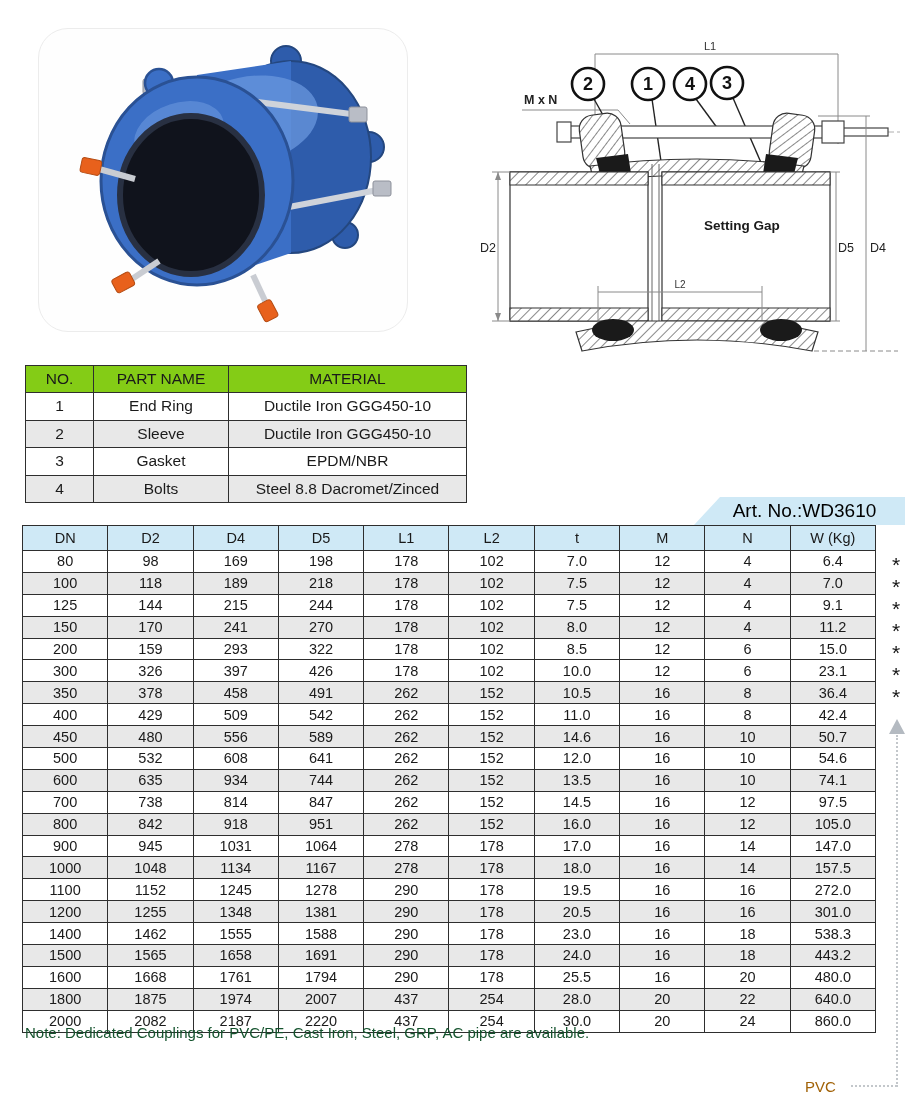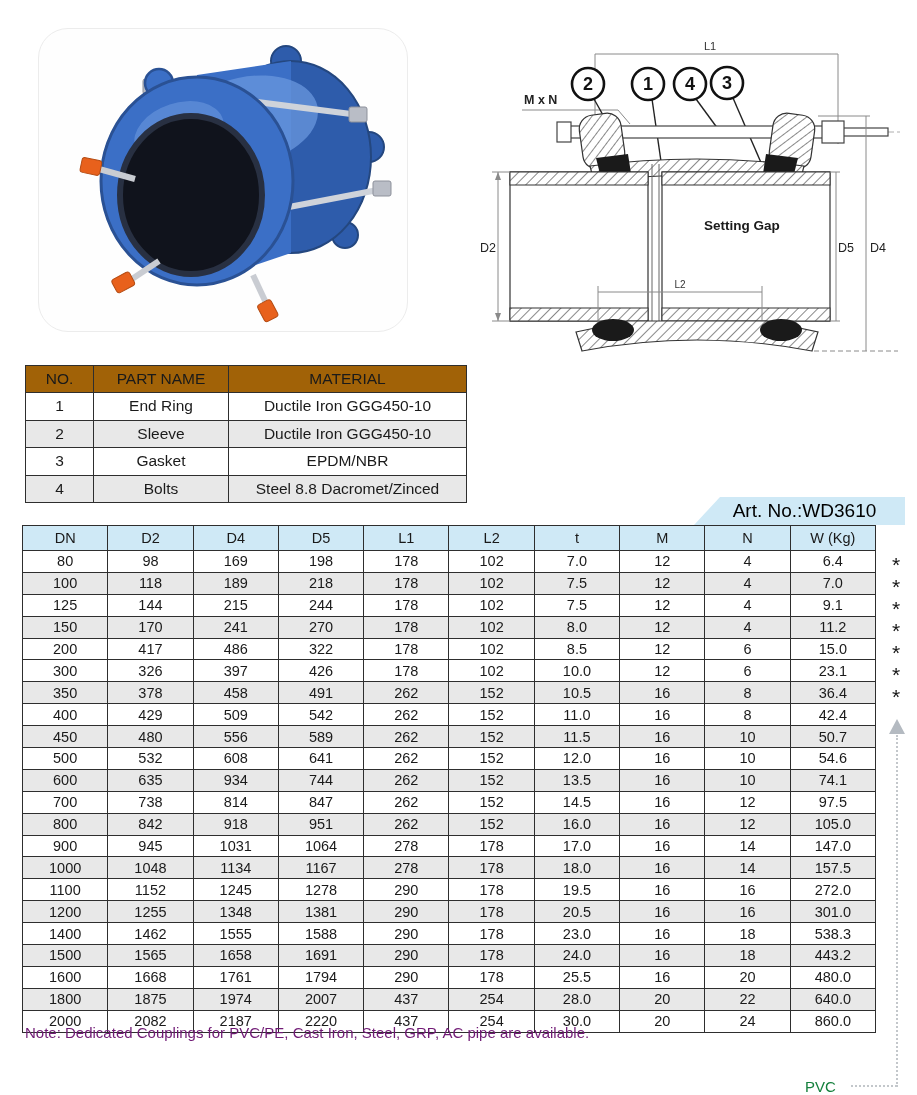--- a/index.html
+++ b/index.html
@@ -13,21 +13,21 @@
     background:#fefefe;border:1px solid #ececec;border-radius:30px;overflow:hidden;
   }
   
   .drawing{position:absolute;left:478px;top:8px;width:434px;height:338px;}
   .drawing text{font-family:"Liberation Sans", sans-serif;}
 
   
   table{border-collapse:collapse;table-layout:fixed;}
   .parts-table{position:absolute;left:25px;top:349px;width:441px;font-size:15.5px;}
   .parts-table th,.parts-table td{border:1.5px solid #2e2e2e;text-align:center;padding:0;}
-  .parts-table th{height:26px;background:#a16207;font-weight:400;}
+  .parts-table th{height:26px;background:#84cc16;font-weight:400;}
   .parts-table td{height:26.5px;background:#fff;}
   .parts-table tr.alt td{background:#e8e8e8;}
   .parts-col-no{width:68px;}
   .parts-col-name{width:135px;}
   .parts-col-mat{width:238px;}
 
   
   .art-banner{
     position:absolute;left:694px;top:481px;width:211px;height:28px;background:#cfe9f6;
     -webkit-clip-path:polygon(26px 0,100% 0,100% 100%,0 100%);
@@ -45,22 +45,22 @@
 
   
   .star{position:absolute;left:889px;width:14px;font-size:21px;line-height:14px;color:#161616;text-align:center;}
 
   
   .pvc-dotted-v{position:absolute;left:896px;top:719px;height:352px;width:0;border-left:2px dotted #c3c7cb;}
   .pvc-dotted-h{position:absolute;left:851px;top:1069px;width:46px;height:0;border-top:2px dotted #c3c7cb;}
   .pvc-arrowhead{position:absolute;left:889px;top:703px;width:0;height:0;
     border-left:8px solid transparent;border-right:8px solid transparent;border-bottom:15px solid #b4bac1;}
 
-  .note{position:absolute;left:25px;top:1008px;font-size:15px;color:#701a75;}
-  .pvc-label{position:absolute;left:805px;top:1062px;font-size:15px;color:#15803d;}
+  .note{position:absolute;left:25px;top:1008px;font-size:15px;color:#14532d;}
+  .pvc-label{position:absolute;left:805px;top:1062px;font-size:15px;color:#a16207;}
 </style>
 </head>
 <body>
 
 <div class="page">
 
   <div class="photo-card">
     <svg width="368" height="302" viewBox="0 0 368 302">
 
       <circle cx="247" cy="32" r="15" fill="#2e5cab" stroke="#24477f" stroke-width="2"></circle>
@@ -287,22 +287,22 @@
           <td>270</td>
           <td>178</td>
           <td>102</td>
           <td>8.0</td>
           <td>12</td>
           <td>4</td>
           <td>11.2</td>
         </tr>
         <tr>
           <td>200</td>
-          <td>417</td>
-          <td>486</td>
+          <td>159</td>
+          <td>293</td>
           <td>322</td>
           <td>178</td>
           <td>102</td>
           <td>8.5</td>
           <td>12</td>
           <td>6</td>
           <td>15.0</td>
         </tr>
         <tr>
           <td>300</td>
@@ -340,21 +340,21 @@
           <td>8</td>
           <td>42.4</td>
         </tr>
         <tr class="alt">
           <td>450</td>
           <td>480</td>
           <td>556</td>
           <td>589</td>
           <td>262</td>
           <td>152</td>
-          <td>11.5</td>
+          <td>14.6</td>
           <td>16</td>
           <td>10</td>
           <td>50.7</td>
         </tr>
         <tr>
           <td>500</td>
           <td>532</td>
           <td>608</td>
           <td>641</td>
           <td>262</td>

